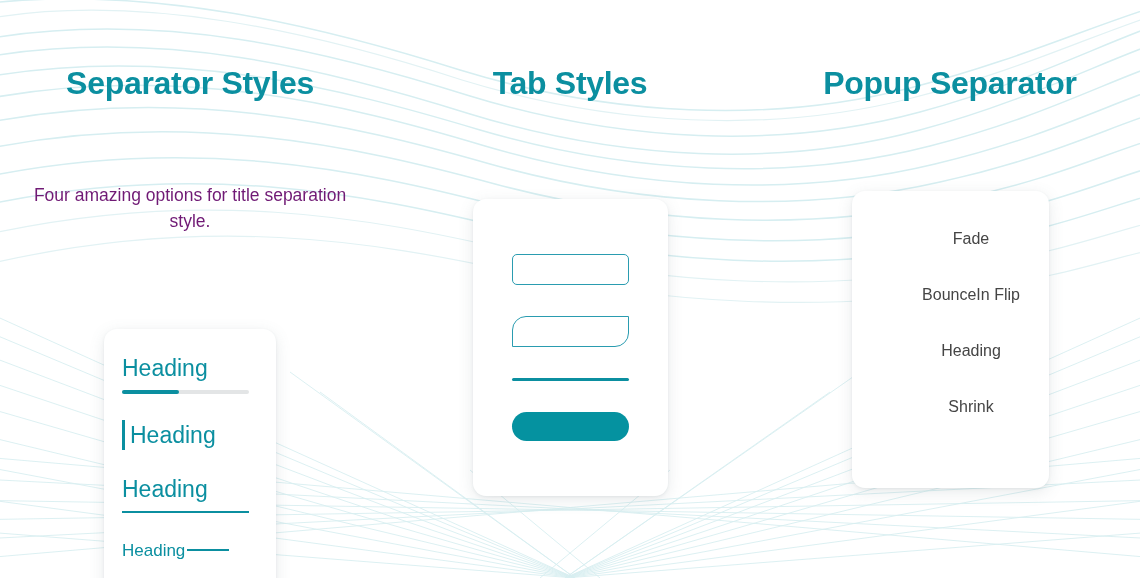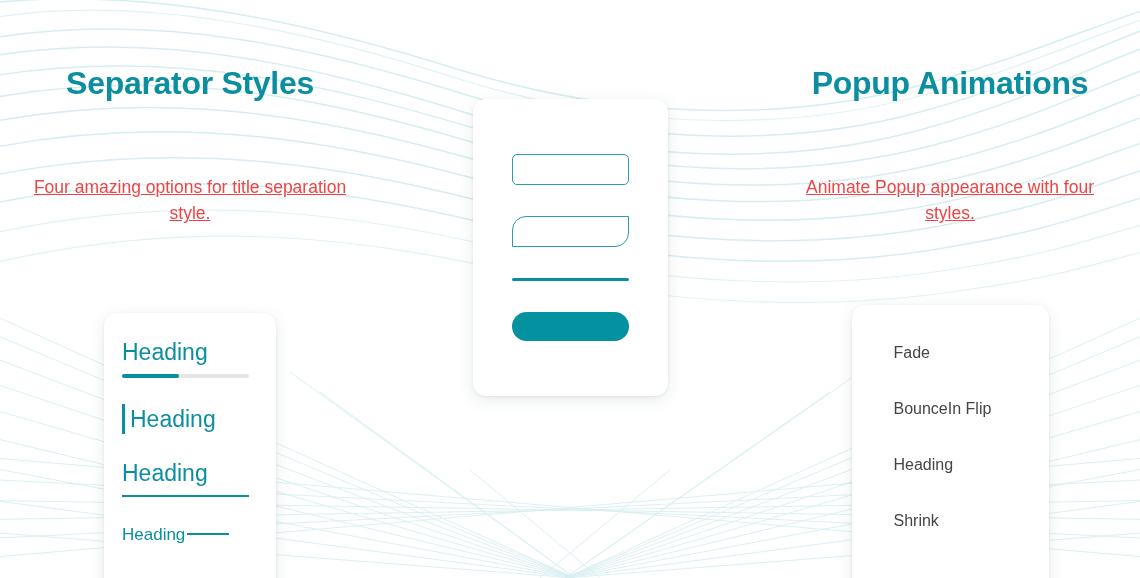--- a/index.html
+++ b/index.html
@@ -51,26 +51,25 @@
     color: #0b8fa0;
     letter-spacing: -0.3px;
     line-height: 1.1;
     margin: 0 0 20px 0;
     text-align: center;
     white-space: nowrap;
   }
 
   .col-sub {
     font-size: 17.5px;
-    color: #ef4444;
+    color: #701a75;
     line-height: 1.5;
     text-align: center;
-    margin: 8px;
+    margin: 16px;
     max-width: 330px;
-    text-decoration: underline;
   }
 
   .card {
     background: #ffffff;
     border-radius: 13px;
     box-shadow: 0 4px 16px rgba(90, 110, 120, 0.14),
                 0 1px 3px rgba(90, 110, 120, 0.10);
   }
 
   
@@ -184,21 +183,21 @@
 
   
   .card-pop {
     margin-top: 25px;
     width: 197px;
     height: 297px;
     box-sizing: border-box;
     padding: 40px 0 0 42px;
     display: flex;
     flex-direction: column;
-    align-items: flex-start;
+    align-items: center;
     gap: 40px;
   }
   .pop-item {
     font-size: 16px;
     color: #454545;
     line-height: 1;
     white-space: nowrap;
   }
 </style>
 </head>
@@ -283,32 +282,32 @@
 
       <div class="sep-item sepD">
         <div class="sep-label">Heading</div>
         <div class="ruleD"></div>
       </div>
 
     </div>
   </div>
 
   <div class="column">
+    <h2 class="col-title">Tab Styles</h2>
 
     <div class="card card-tab">
       <div class="tab-shape tab-outline-rounded"></div>
       <div class="tab-shape tab-outline-diagonal"></div>
       <div class="tab-shape tab-line"></div>
       <div class="tab-shape tab-filled"></div>
     </div>
   </div>
 
   <div class="column">
-    <h2 class="col-title">Popup Animations</h2>
-    <p class="col-sub">Animate Popup appearance with four styles.</p>
+    <h2 class="col-title">Popup Separator</h2>
 
     <div class="card card-pop">
       <div class="pop-item">Fade</div>
       <div class="pop-item">BounceIn Flip</div>
       <div class="pop-item">Heading</div>
       <div class="pop-item">Shrink</div>
     </div>
   </div>
 
 </div>

